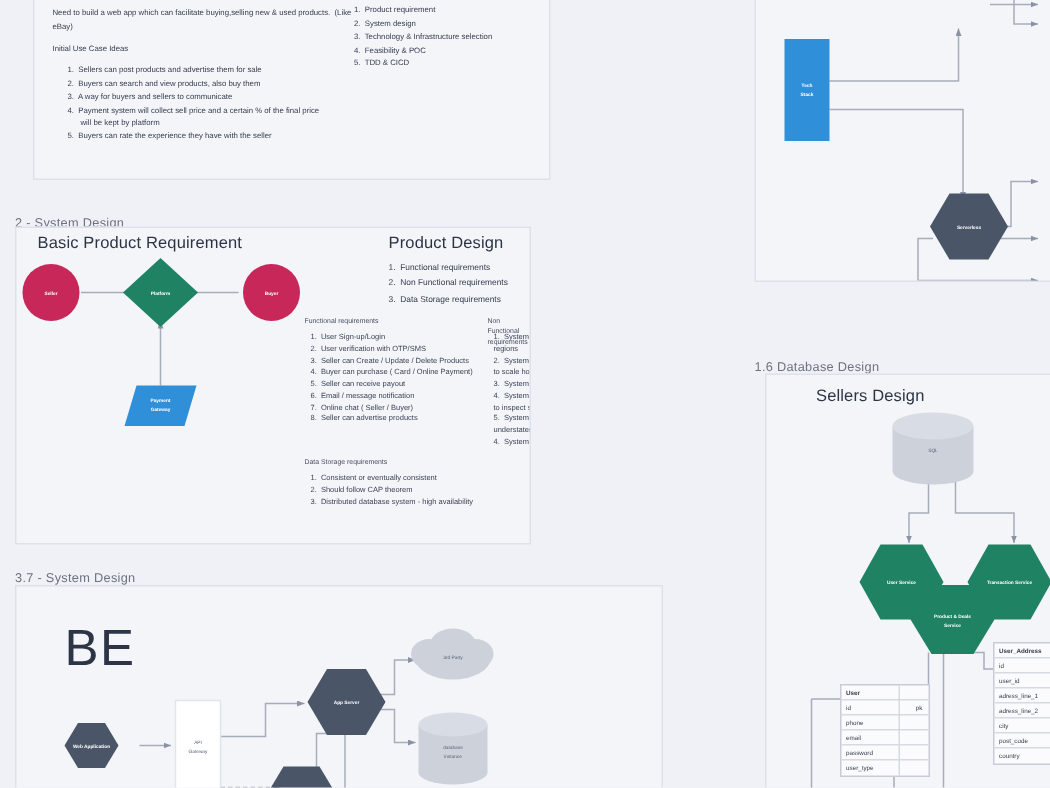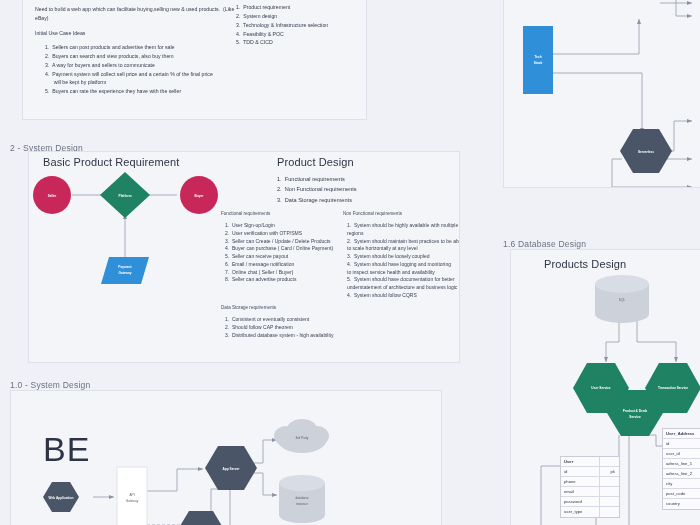--- a/index.html
+++ b/index.html
@@ -32,21 +32,21 @@
 <body>
 
 <div class="panel" style="left:22px;top:-40px;width:345px;height:160px;">
   <div class="para" style="left:12px;top:44px;width:200px;">Need to build a web app which can facilitate buying,selling new &amp; used products.  (Like eBay)</div>
   <div class="para" style="left:12px;top:68px;">Initial Use Case Ideas</div>
   <div class="para" style="left:22px;top:82px;width:215px;" id="uc-list"><div>1.  Sellers can post products and advertise them for sale</div><div>2.  Buyers can search and view products, also buy them</div><div>3.  A way for buyers and sellers to communicate</div><div>4.  Payment system will collect sell price and a certain % of the final price</div><div>      will be kept by platform</div><div>5.  Buyers can rate the experience they have with the seller</div></div>
   <div class="para" style="left:213px;top:42px;width:140px;" id="ag-list"><div>1.  Product requirement</div><div>2.  System design</div><div>3.  Technology &amp; Infrastructure selection</div><div>4.  Feasibility &amp; POC</div><div>5.  TDD &amp; CICD</div></div>
 </div>
 
 <div class="sec-label" style="left:10px;top:143px;">2 - System Design</div>
-<div class="panel" style="left:28px;top:151px;width:432px;height:212px;">
+<div class="panel" style="left:10px;top:151px;width:344px;height:212px;">
   <div class="canvas">
     <div class="ttl" style="left:14px;top:4px;">Basic Product Requirement</div>
     <div class="ttl" style="left:248px;top:4px;">Product Design</div>
     <div class="para" style="left:248px;top:22px;font-size:5.6px;line-height:1.85;" id="dl-list"><div>1.  Functional requirements</div><div>2.  Non Functional requirements</div><div>3.  Data Storage requirements</div></div>
 
     <svg width="432" height="212">
       <defs>
         <marker id="ar" markerWidth="6" markerHeight="6" refX="5" refY="2" orient="auto">
           <path d="M0,0 L5,2 L0,4 z" fill="#8a93a5"></path>
         </marker>
@@ -73,24 +73,24 @@
     <div class="txt" style="left:196px;top:70px;width:125px;" id="fr-list"><div>1.  User Sign-up/Login</div><div>2.  User verification with OTP/SMS</div><div>3.  Seller can Create / Update / Delete Products</div><div>4.  Buyer can purchase ( Card / Online Payment)</div><div>5.  Seller can receive payout</div><div>6.  Email / message notification</div><div>7.  Online chat ( Seller / Buyer)</div><div>8.  Seller can advertise products</div></div>
 
     <div class="txt h" style="left:314px;top:58px;">Non Functional requirements</div>
     <div class="txt" style="left:318px;top:70px;width:118px;" id="nfr-list"><div>1.  System should be highly available with multiple</div><div>regions</div><div>2.  System should maintain best practices to be able</div><div>to scale horizontally at any level</div><div>3.  System should be loosely coupled</div><div>4.  System should have logging and monitoring</div><div>to inspect service health and availability</div><div>5.  System should have documentation for better</div><div>understatement of architecture and business logic</div><div>4.  System should follow CQRS</div></div>
 
     <div class="txt h" style="left:192px;top:152px;">Data Storage requirements</div>
     <div class="txt" style="left:196px;top:164px;width:140px;" id="ds-list"><div>1.  Consistent or eventually consistent</div><div>2.  Should follow CAP theorem</div><div>3.  Distributed database system - high availability</div></div>
   </div>
 </div>
 
-<div class="sec-label" style="left:10px;top:380px;">1.0 - System Design</div>
+<div class="sec-label" style="left:10px;top:380px;">3.7 - System Design</div>
 <div class="panel" style="left:10px;top:390px;width:432px;height:160px;">
   <div class="canvas">
-    <div class="be" style="left:32px;top:39px;text-align:right;">BE</div>
+    <div class="be" style="left:32px;top:22px;text-align:right;">BE</div>
     <svg width="432" height="160">
       <defs>
         <marker id="ar2" markerWidth="6" markerHeight="6" refX="5" refY="2" orient="auto">
           <path d="M0,0 L5,2 L0,4 z" fill="#8a93a5"></path>
         </marker>
       </defs>
 
       <line x1="82" y1="106" x2="103" y2="106" stroke="#a5acba" stroke-width="1" marker-end="url(#ar2)"></line>
 
       <path d="M136,100 L166,100 L166,78 L192,78" fill="none" stroke="#a5acba" stroke-width="1" marker-end="url(#ar2)"></path>
@@ -165,21 +165,21 @@
 
       <polygon points="116,210 129,188 155,188 168,210 155,232 129,232" fill="#4a5668"></polygon>
       <text class="shlab" x="142" y="211.5">Serverless</text>
     </svg>
   </div>
 </div>
 
 <div class="sec-label" style="left:503px;top:239px;">1.6 Database Design</div>
 <div class="panel" style="left:510px;top:249px;width:198px;height:290px;">
   <div class="canvas">
-    <div class="ttl" style="left:33px;top:8px;">Products Design</div>
+    <div class="ttl" style="left:33px;top:8px;">Sellers Design</div>
     <svg width="198" height="290">
       <defs>
         <marker id="ar4" markerWidth="6" markerHeight="6" refX="5" refY="2" orient="auto">
           <path d="M0,0 L5,2 L0,4 z" fill="#8a93a5"></path>
         </marker>
       </defs>
 
       <path d="M108,68 L108,92 L95,92 L95,112" fill="none" stroke="#a5acba" stroke-width="1" marker-end="url(#ar4)"></path>
 
       <path d="M126,68 L126,92 L165,92 L165,112" fill="none" stroke="#a5acba" stroke-width="1" marker-end="url(#ar4)"></path>

